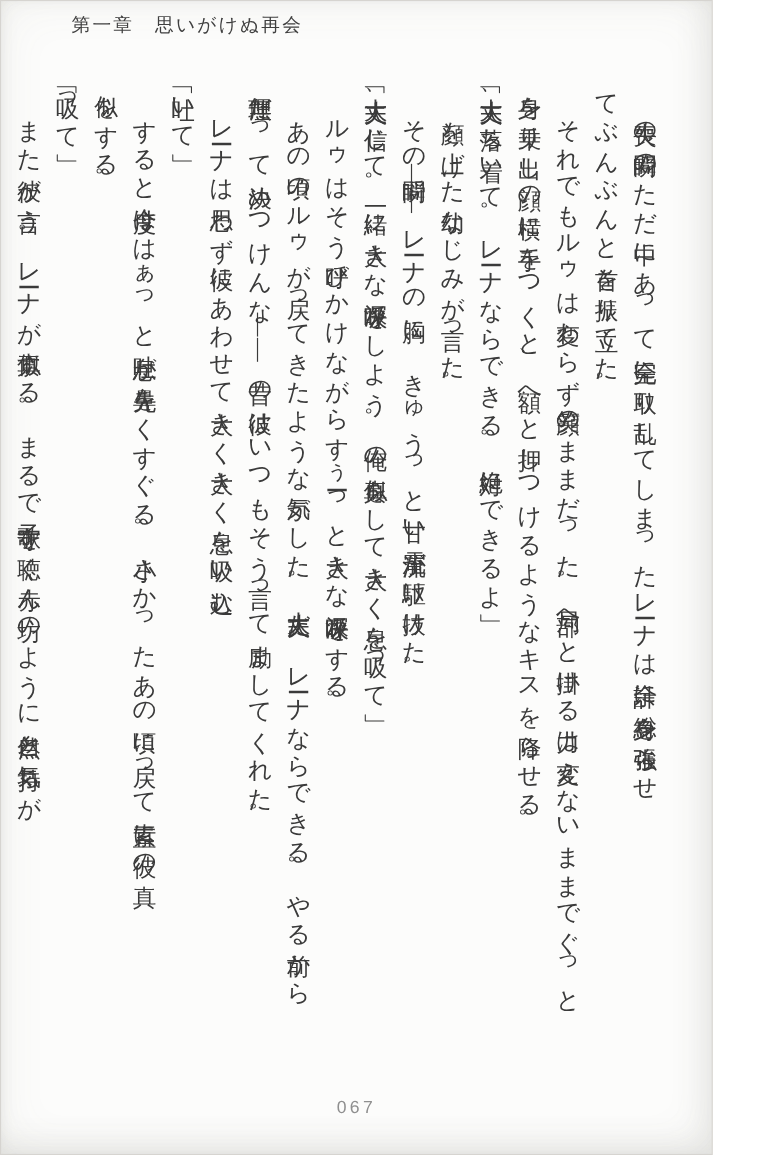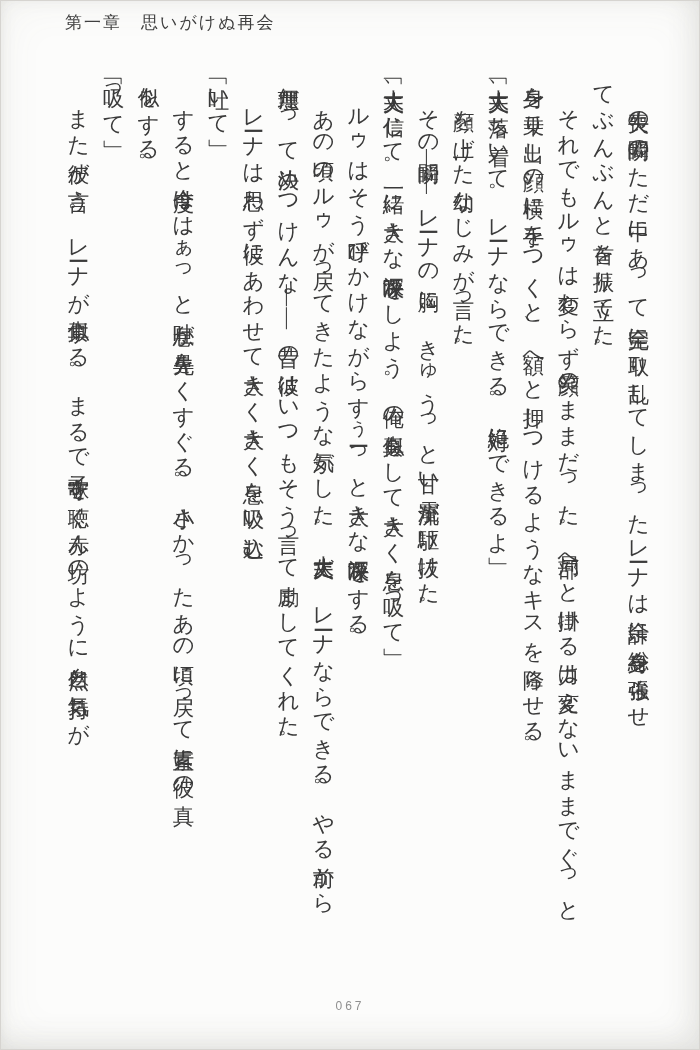--- a/index.html
+++ b/index.html
@@ -7,21 +7,21 @@
     padding: 0;
   }
   body {
     width: 700px;
     height: 1050px;
     background: #ffffff;
     overflow: hidden;
   }
   .page {
     position: relative;
-    width: 700px;
+    width: 648px;
     height: 1050px;
     background: #fcfcfb;
     box-sizing: border-box;
     border: 1px solid #d6d4d0;
     box-shadow:
       inset 0 0 45px rgba(120,115,105,0.07),
       inset -8px -10px 26px rgba(90,85,80,0.10),
       inset 3px 0 10px rgba(120,115,105,0.05);
     font-family: "Liberation Serif", "DejaVu Serif", serif;
     color: #3d3d3d;
@@ -52,21 +52,21 @@
     line-height: 35px;
     white-space: pre-wrap;
   }
   .page-number {
     position: absolute;
     top: 998px;
     left: 0;
     width: 100%;
     text-align: center;
     font-family: "Liberation Sans", "DejaVu Sans", sans-serif;
-    font-size: 12px;
+    font-size: 16px;
     letter-spacing: 3px;
     color: #8f8f8f;
   }
 </style>
 </head>
 <body>
 
 <div class="page">
 
   <div class="chapter-heading">第一章　思いがけぬ再会</div>

